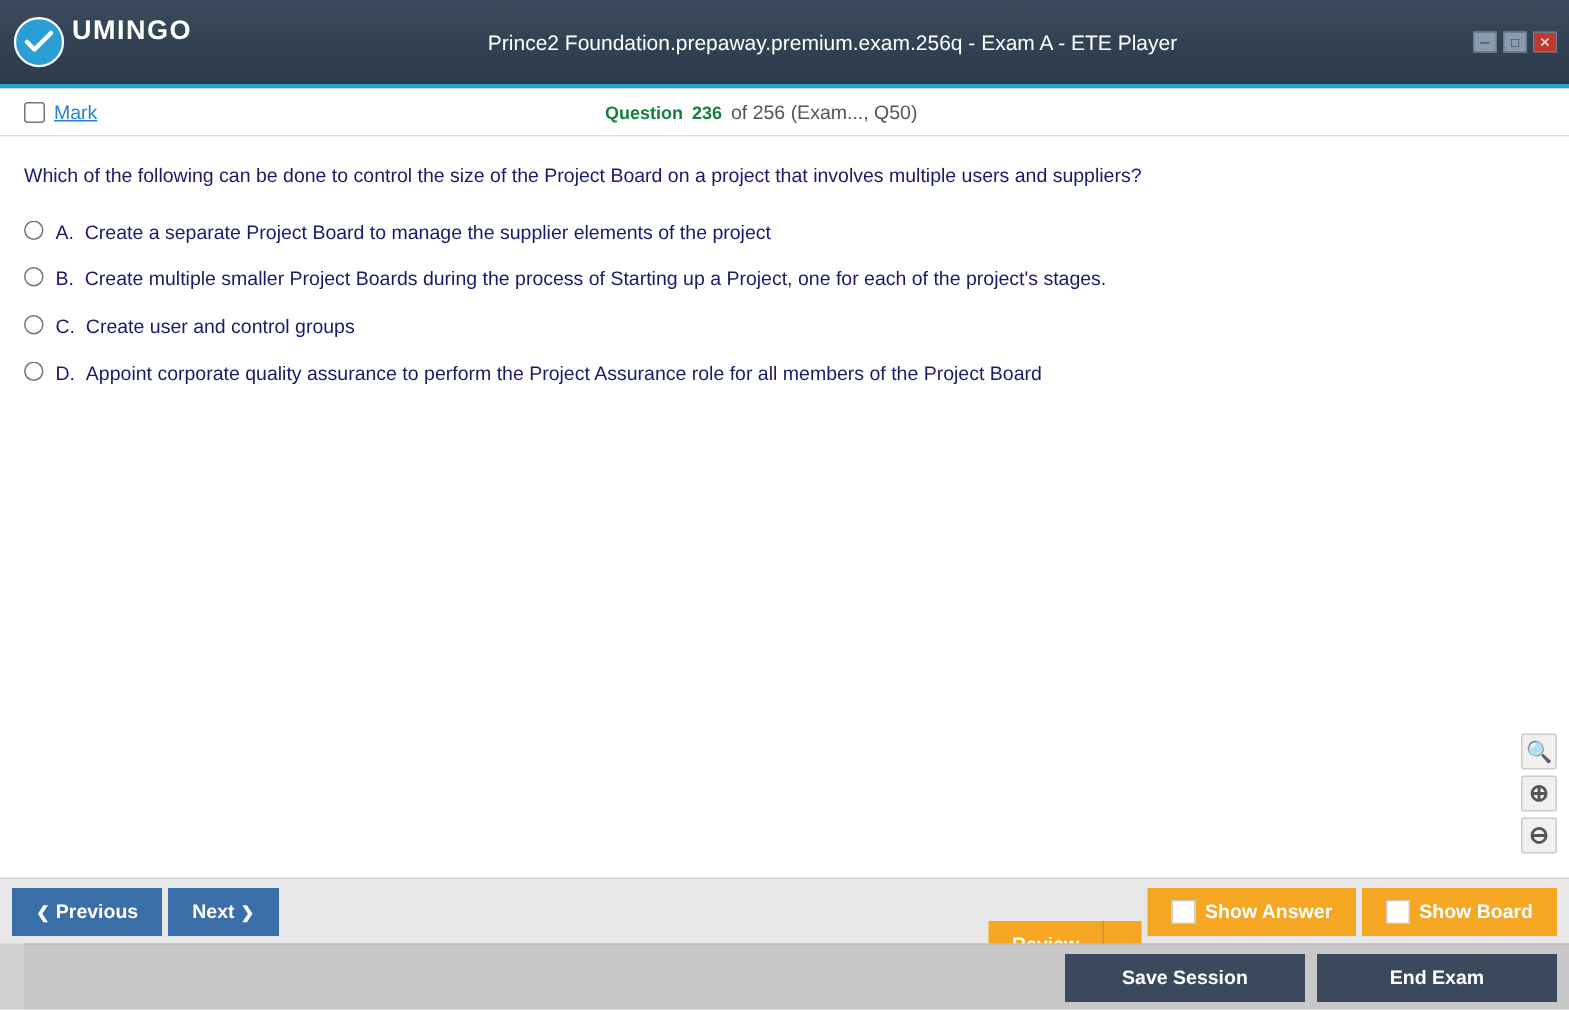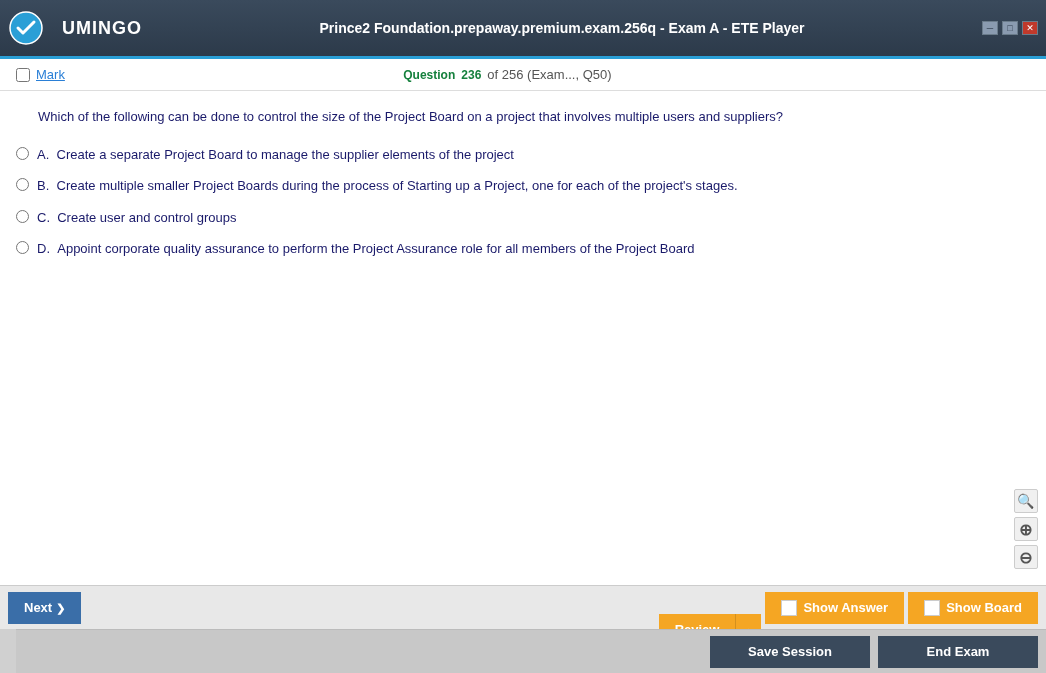--- a/index.html
+++ b/index.html
@@ -19,39 +19,38 @@
       background: linear-gradient(180deg, #3a4a5c 0%, #2c3a4a 100%);
       height: 56px;
       display: flex;
       align-items: center;
       justify-content: space-between;
       padding: 0 8px;
       flex-shrink: 0;
     }
     .title-bar-left {
       display: flex;
-      align-items: center;
-      gap: 18px;
+      align-items: flex-start;
+      gap: 4px;
     }
     .logo-icon {
       width: 36px;
       height: 36px;
     }
     .logo-text {
       color: white;
       font-size: 18px;
       font-weight: bold;
       letter-spacing: 1px;
     }
     .title-bar-center {
       color: white;
       font-size: 14px;
       flex: 1;
       text-align: center;
-      font-weight: bold;
     }
     .title-bar-controls {
       display: flex;
       gap: 4px;
       align-items: center;
     }
     .win-btn {
       width: 16px;
       height: 14px;
       background: #8a9bb0;
@@ -113,21 +112,20 @@
       flex: 1;
       padding: 16px 16px 8px 16px;
       position: relative;
       overflow: hidden;
     }
     .question-text {
       color: #1a1a6a;
       font-size: 13px;
       margin-bottom: 18px;
       line-height: 1.5;
-      margin-left: 22px;
     }
     .options-list {
       list-style: none;
       display: flex;
       flex-direction: column;
       gap: 12px;
     }
     .option-item {
       display: flex;
       align-items: flex-start;
@@ -336,20 +334,24 @@
       <span style="font-size:16px;font-weight:bold;">⊕</span>
     </div>
     <div class="zoom-btn">
       <span style="font-size:16px;font-weight:bold;">⊖</span>
     </div>
   </div>
 </div>
 
 <div class="nav-bar">
   <button class="nav-btn">
+    <span class="chevron-left"></span>
+    <span>Previous</span>
+  </button>
+  <button class="nav-btn">
     <span>Next</span>
     <span class="chevron-right"></span>
   </button>
 
   <div class="spacer"></div>
 
   <div style="display:flex;margin-top:44px;">
     <button class="review-btn">
       <span>Review</span>
     </button>

